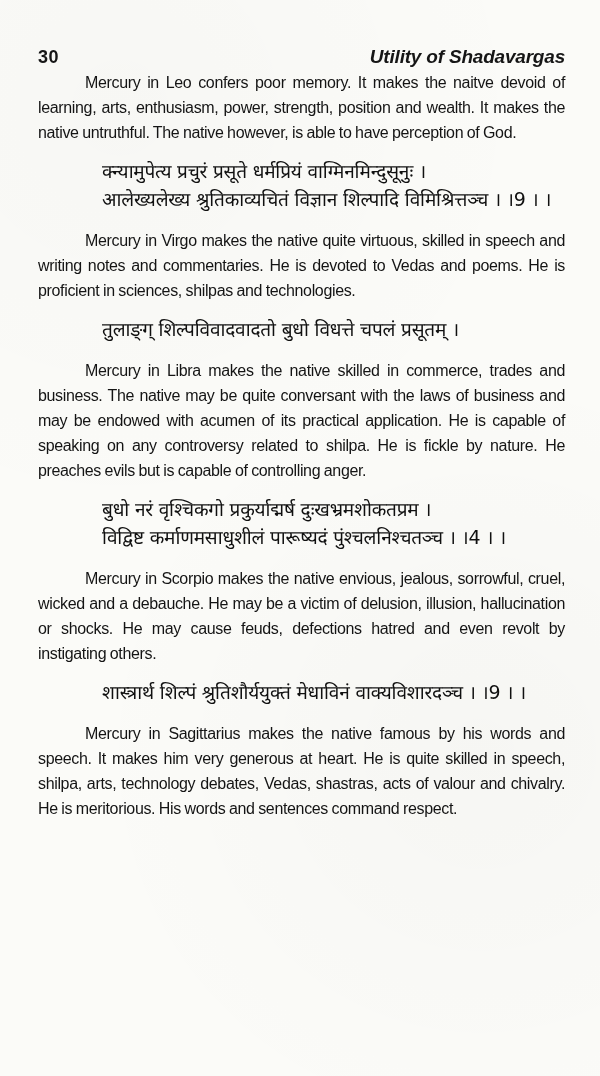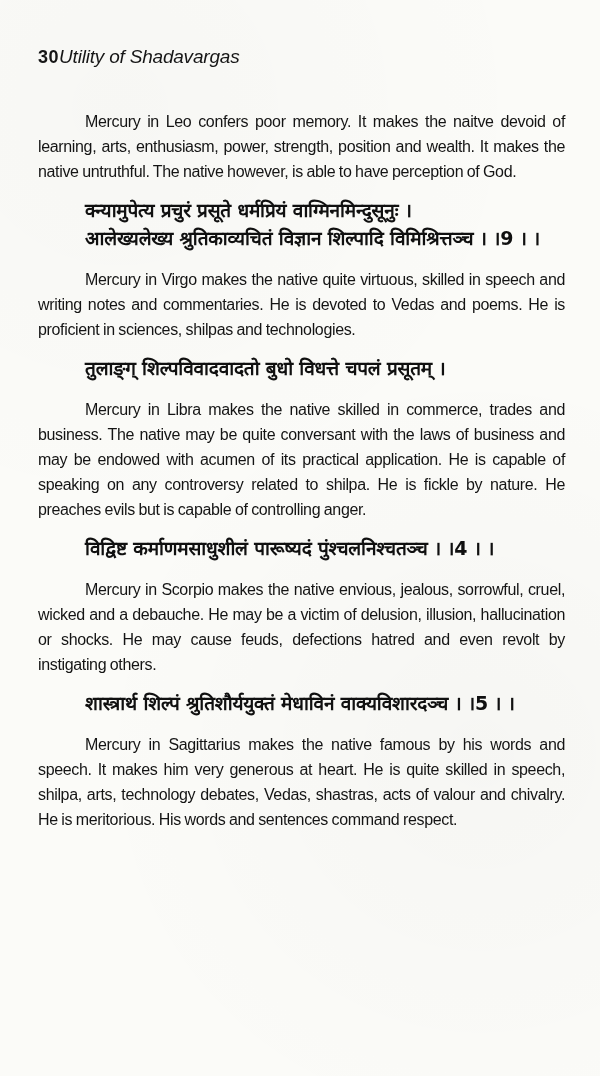--- a/index.html
+++ b/index.html
@@ -17,49 +17,49 @@
     width: 600px;
     height: 1076px;
     padding: 44px 35px 0 38px;
     background:
       radial-gradient(circle at 20% 10%, rgba(0,0,0,0.015), transparent 40%),
       radial-gradient(circle at 80% 70%, rgba(0,0,0,0.02), transparent 45%),
       #fbfbf8;
   }
   .page-header {
     display: flex;
+    justify-content: space-between;
     align-items: baseline;
-    margin-bottom: 39px;
     line-height: 25px;
   }
   .page-number {
     font-weight: bold;
     font-size: 18px;
     letter-spacing: 0.5px;
   }
   .running-title {
-    font-weight: normal;
+    font-weight: bold;
     font-style: italic;
     font-size: 19px;
     letter-spacing: -0.2px;
   }
   .para {
     margin: 0;
     font-size: 16px;
     line-height: 25px;
     letter-spacing: -0.35px;
     word-spacing: -0.5px;
     text-align: justify;
     text-indent: 47px;
     color: #141414;
   }
   .verse {
-    margin: 12px 0 15px 47px;
+    margin: 12px 0 15px 64px;
     font-family: "DejaVu Sans", sans-serif;
-    font-weight: bold;
+    font-weight: normal;
     font-size: 19px;
     line-height: 28px;
     letter-spacing: -0.2px;
     color: #101010;
   }
   .verse-line { white-space: nowrap; }
 </style>
 </head>
 <body>
 
@@ -79,24 +79,25 @@
 
   <p class="para">Mercury in Virgo makes the native quite virtuous, skilled in speech and writing notes and commentaries. He is devoted to Vedas and poems. He is proficient in sciences, shilpas and technologies.</p>
 
   <div class="verse">
     <div class="verse-line">तुलाङ्ग् शिल्पविवादवादतो बुधो विधत्ते चपलं प्रसूतम् ।</div>
   </div>
 
   <p class="para">Mercury in Libra makes the native skilled in commerce, trades and business. The native may be quite conversant with the laws of business and may be endowed with acumen of its practical application. He is capable of speaking on any controversy related to shilpa. He is fickle by nature. He preaches evils but is capable of controlling anger.</p>
 
   <div class="verse">
+    <div class="verse-line">बुधो नरं वृश्चिकगो प्रकुर्याद्मर्ष दुःखभ्रमशोकतप्रम ।</div>
     <div class="verse-line">विद्विष्ट कर्माणमसाधुशीलं पारूष्यदं पुंश्चलनिश्चतञ्च । ।4 । ।</div>
   </div>
 
   <p class="para">Mercury in Scorpio makes the native envious, jealous, sorrowful, cruel, wicked and a debauche. He may be a victim of delusion, illusion, hallucination or shocks. He may cause feuds, defections hatred and even revolt by instigating others.</p>
 
   <div class="verse">
-    <div class="verse-line">शास्त्रार्थ शिल्पं श्रुतिशौर्ययुक्तं मेधाविनं वाक्यविशारदञ्च । ।5 । ।</div>
+    <div class="verse-line">शास्त्रार्थ शिल्पं श्रुतिशौर्ययुक्तं मेधाविनं वाक्यविशारदञ्च । ।9 । ।</div>
   </div>
 
   <p class="para">Mercury in Sagittarius makes the native famous by his words and speech. It makes him very generous at heart. He is quite skilled in speech, shilpa, arts, technology debates, Vedas, shastras, acts of valour and chivalry. He is meritorious. His words and sentences command respect.</p>
 
 </div>
 
 </body></html>

